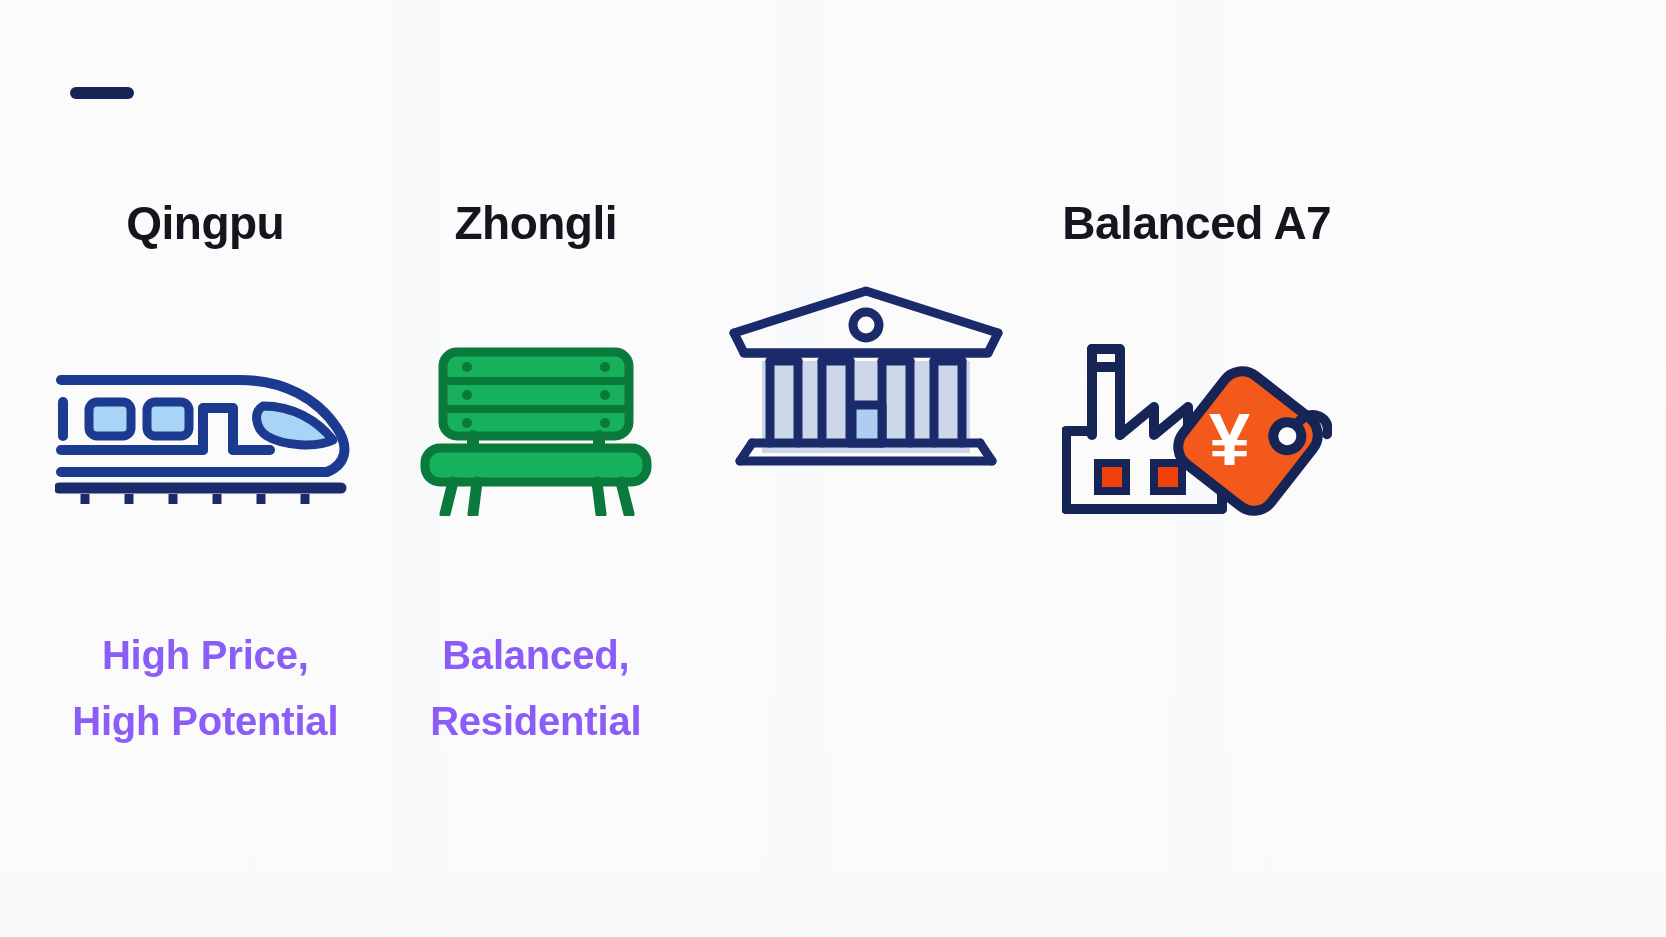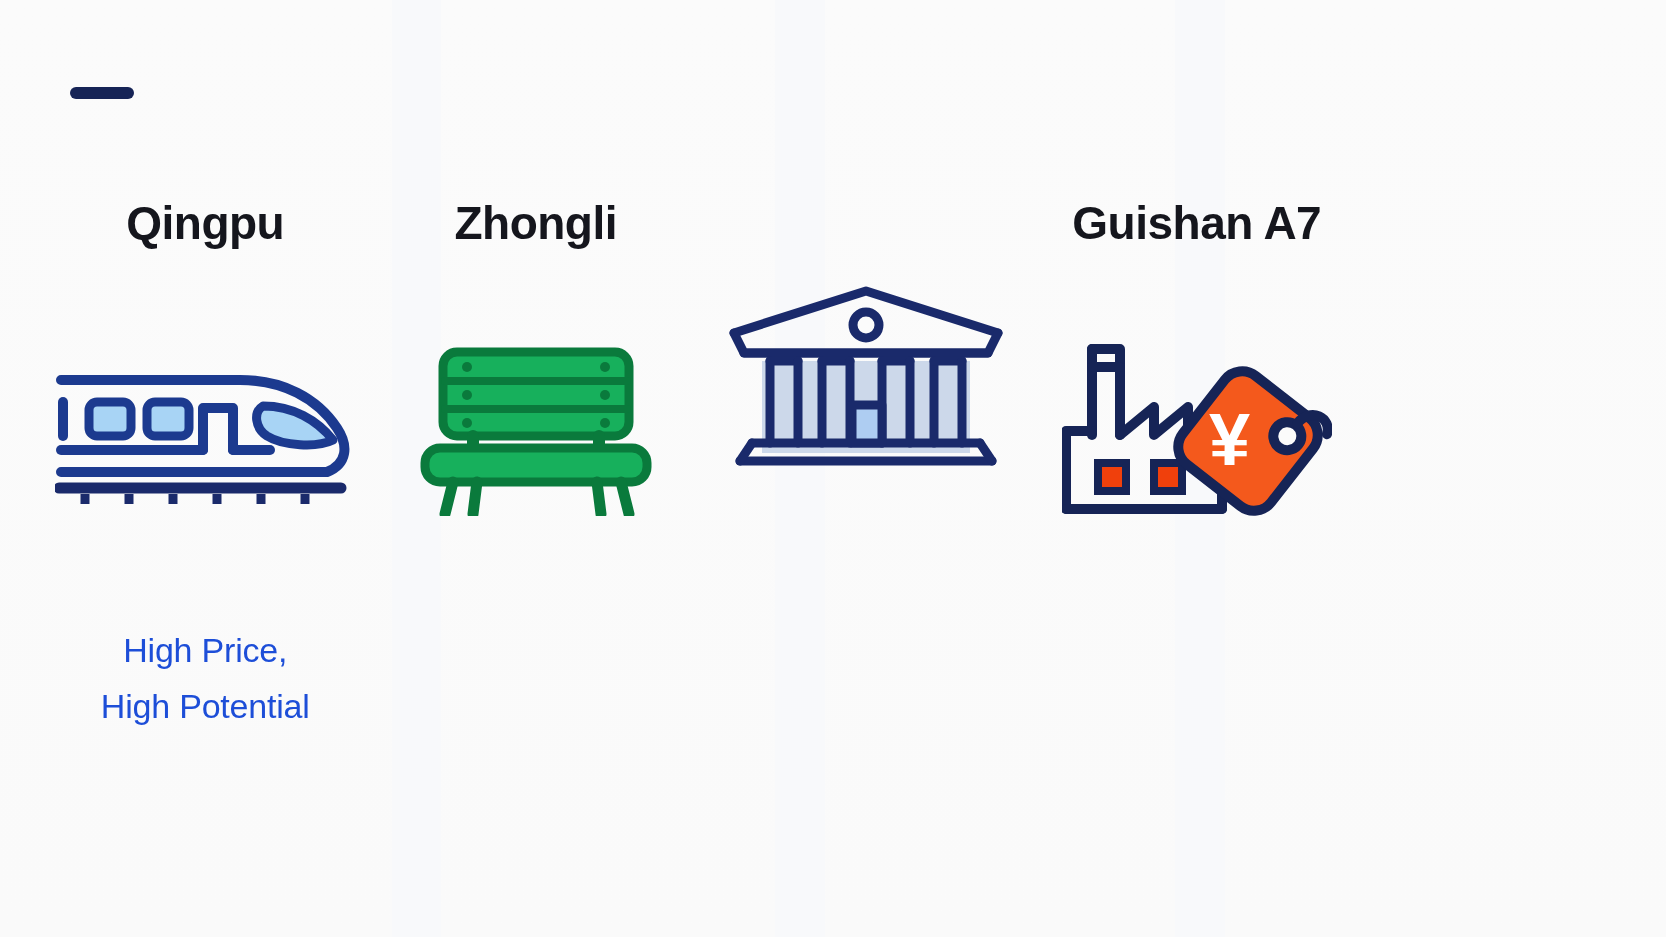--- a/index.html
+++ b/index.html
@@ -73,24 +73,24 @@
     display: flex;
     align-items: center;
     justify-content: center;
     margin-top: 40px;
   }
   .icon-wrap svg { display: block; }
 
   .caption {
     margin-top: 56px;
     text-align: center;
-    color: #1d4ed8;
-    font-size: 34px;
+    color: #8b5cf6;
+    font-size: 40px;
     line-height: 1.65;
-    font-weight: 400;
+    font-weight: 700;
     letter-spacing: -0.2px;
   }
   .caption .l2 { display: block; }
 </style>
 </head>
 <body>
 
 <div class="bands"></div>
 
 <div class="accent-dash"></div>
@@ -161,20 +161,24 @@
 
         <g fill="#0a7a3c">
           <circle cx="56" cy="31" r="5"></circle>
             <circle cx="56" cy="59" r="5"></circle>
             <circle cx="56" cy="87" r="5"></circle>
           <circle cx="194" cy="31" r="5"></circle>
             <circle cx="194" cy="59" r="5"></circle>
             <circle cx="194" cy="87" r="5"></circle>
         </g>
       </svg>
+    </div>
+    <div class="caption">
+      <span class="l1">Balanced,</span>
+      <span class="l2">Residential</span>
     </div>
   </div>
 
   <div class="col">
     <div class="icon-wrap">
       <svg width="280" height="190" viewBox="0 0 280 190">
 
         <rect x="36" y="76" width="208" height="92" fill="#ccd8ea"></rect>
         <g fill="none" stroke="#1a2a6b" stroke-width="9" stroke-linejoin="round" stroke-linecap="round">
 
@@ -203,21 +207,21 @@
         </g>
 
         <rect x="126" y="120" width="30" height="38" fill="#aecdf2" stroke="#1a2a6b" stroke-width="9" stroke-linejoin="round"></rect>
 
         <circle cx="140" cy="40" r="13" fill="#fbfbfb" stroke="#1a2a6b" stroke-width="9"></circle>
       </svg>
     </div>
   </div>
 
   <div class="col">
-    <div class="col-title">Guishan A7</div>
+    <div class="col-title">Balanced A7</div>
     <div class="icon-wrap">
       <svg width="270" height="190" viewBox="0 0 270 190">
         <g fill="none" stroke="#162456" stroke-width="10" stroke-linecap="round" stroke-linejoin="round">
 
           <path d="M30 18 H58 V104"></path>
           <path d="M30 18 V104"></path>
           <path d="M30 36 H58"></path>
 
           <path d="M58 104 L92 76 V104 L126 76 V104 L160 76 V104"></path>
 

